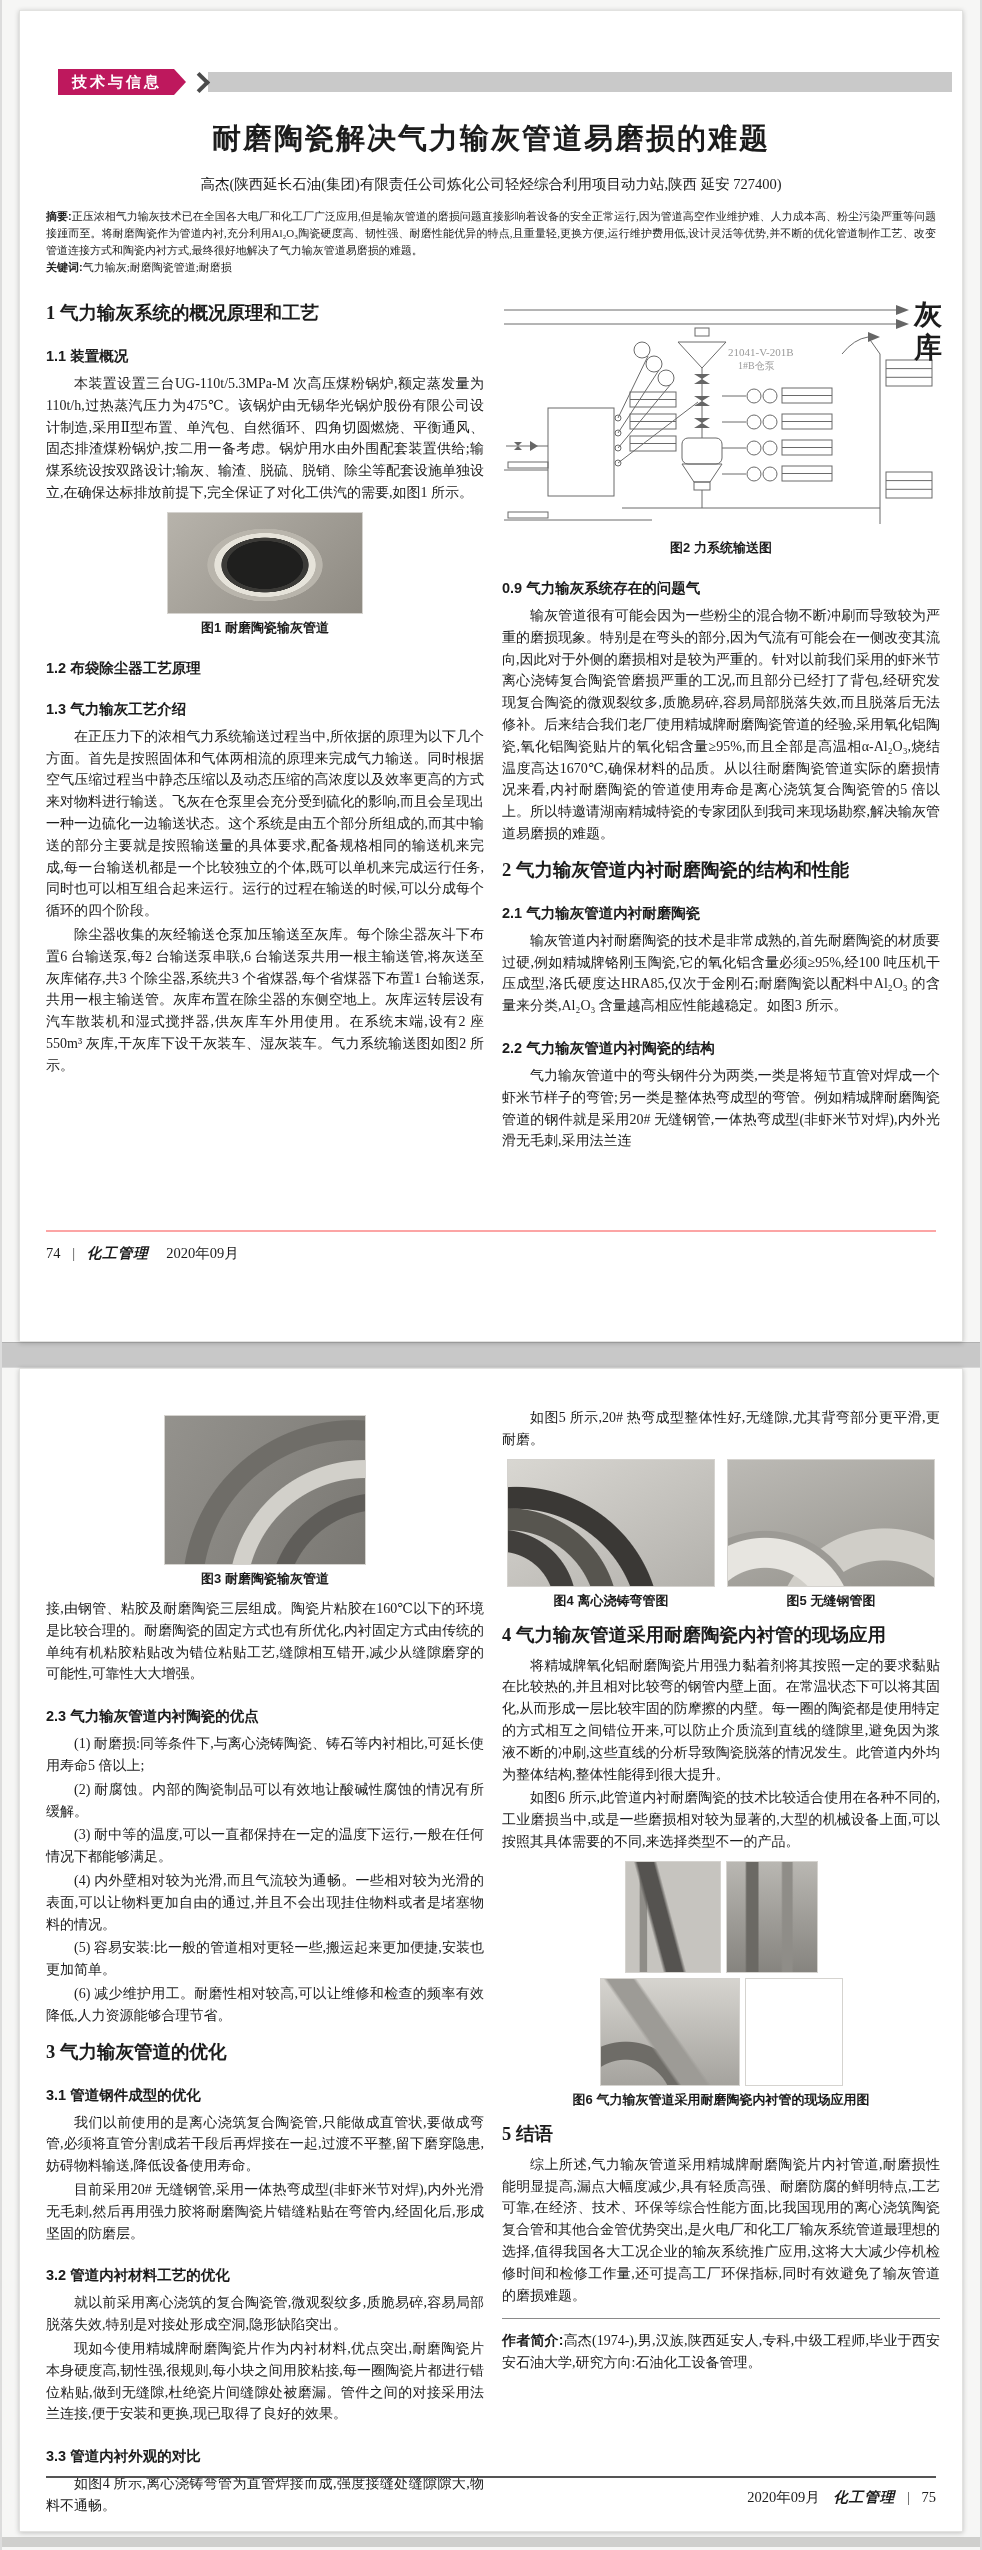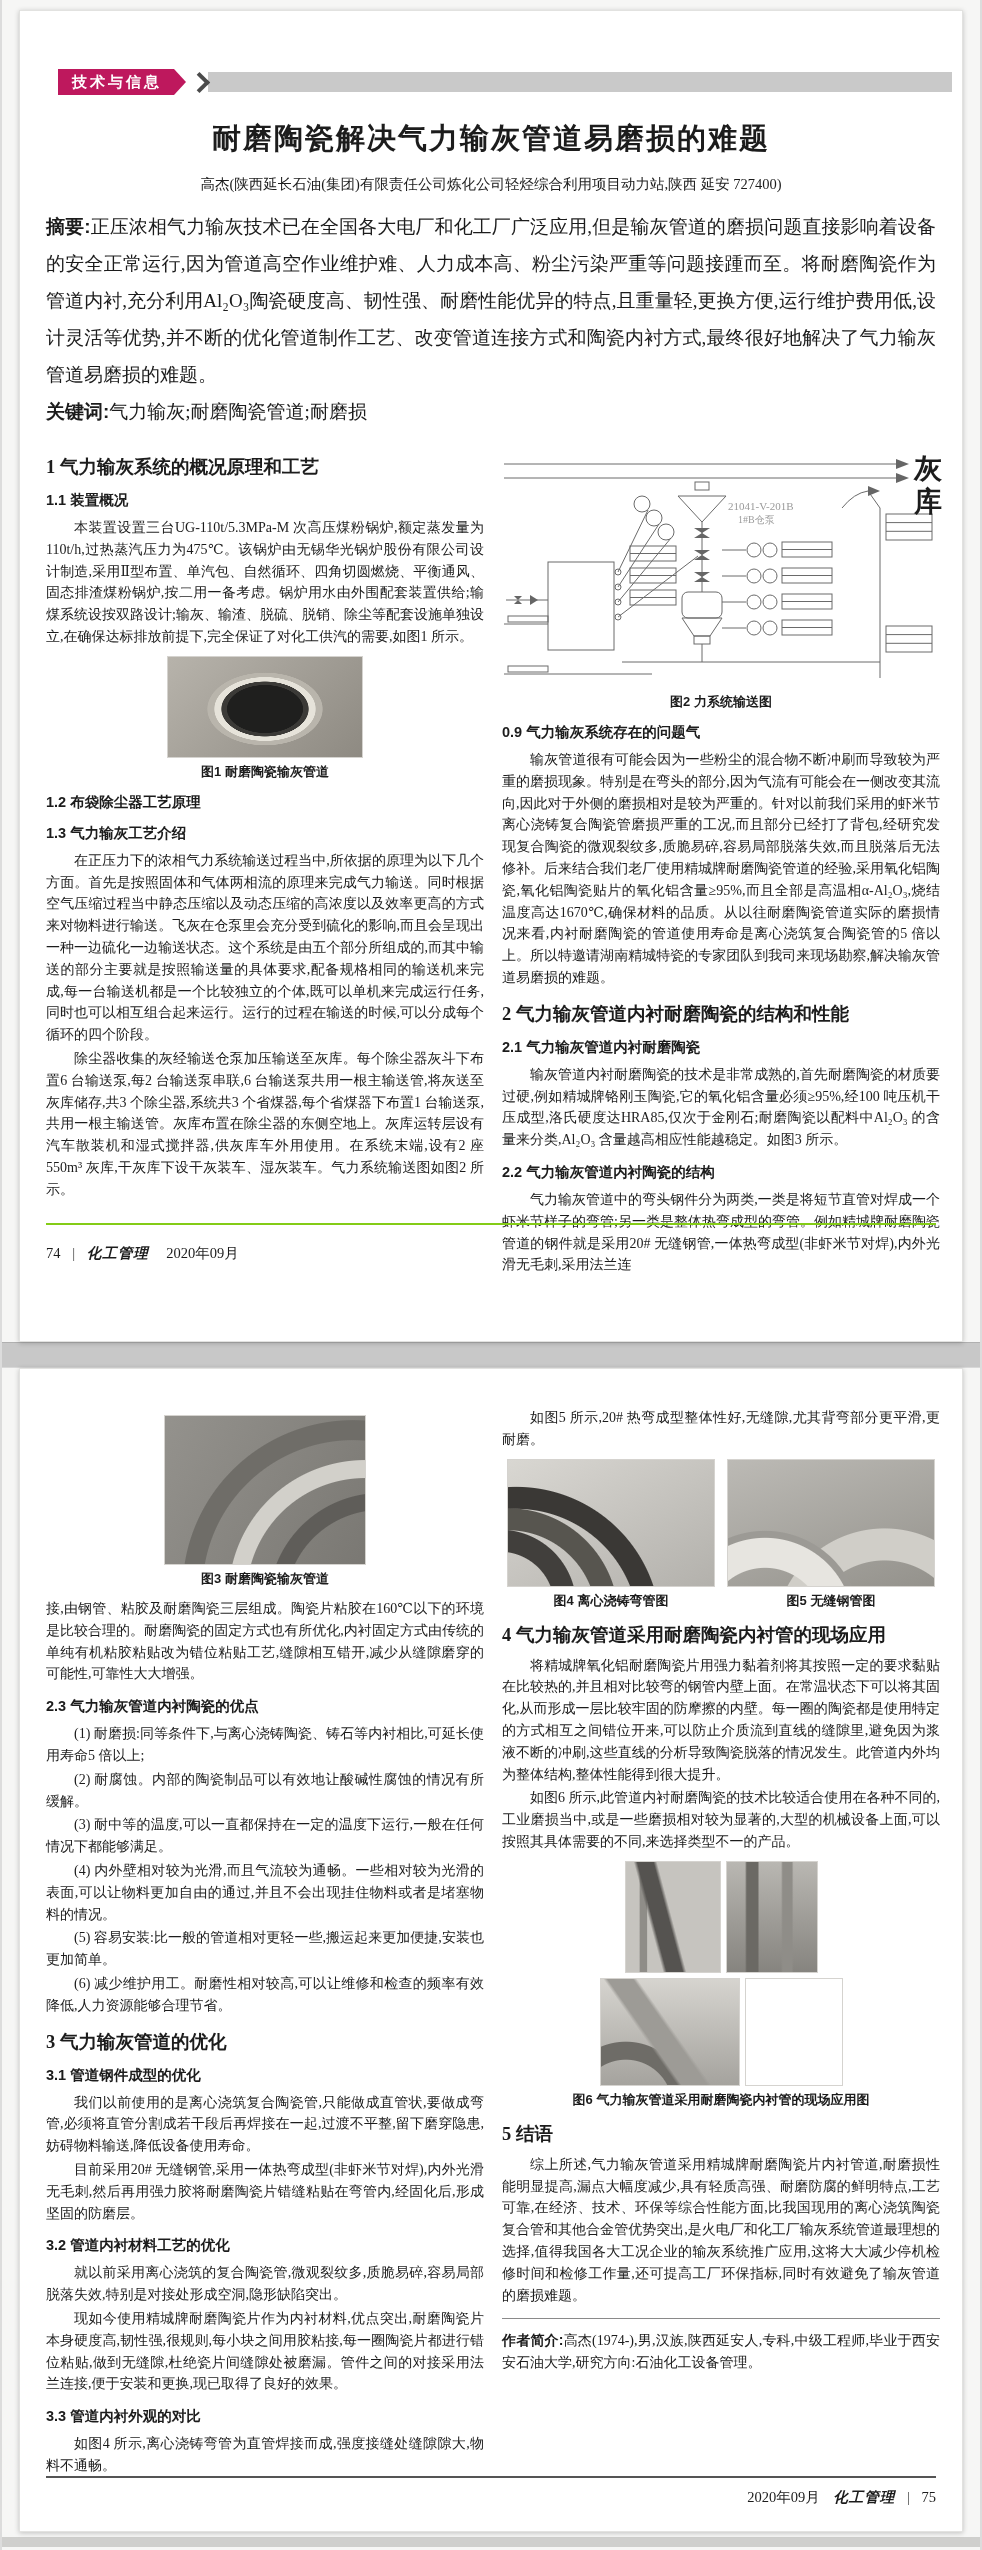--- a/index.html
+++ b/index.html
@@ -28,31 +28,31 @@
     font-family:"Liberation Sans",sans-serif;font-weight:bold;font-size:15px;letter-spacing:3px;
     clip-path:polygon(0 0,calc(100% - 12px) 0,100% 50%,calc(100% - 12px) 100%,0 100%);
   }
   .banner-chevron{position:absolute;left:146px;top:6px;width:11px;height:11px;
     border-top:4px solid #4b4b4b;border-right:4px solid #4b4b4b;transform:rotate(45deg);}
 
   
   .title{margin:24px 0 0;text-align:center;font-family:"Liberation Sans",sans-serif;
     font-size:29px;font-weight:bold;letter-spacing:2px;}
   .author{margin-top:16px;text-align:center;font-size:14.5px;}
-  .abstract,.keywords{font-size:19px;line-height:37px;text-align:justify;}
+  .abstract,.keywords{font-size:11px;line-height:17px;text-align:justify;}
   .abstract{margin-top:14px;}
   .lbl{font-family:"Liberation Sans",sans-serif;font-weight:bold;}
 
   
   .cols{display:flex;gap:18px;margin-top:12px;}
   .col{width:438px;flex:0 0 438px;}
   .p{margin:0 0 2px;font-size:14px;line-height:21.8px;text-align:justify;text-indent:2em;}
   .p.noindent{text-indent:0;}
   .h-major{margin:12px 0 8px;font-size:18.5px;font-weight:bold;font-family:"Liberation Serif",serif;}
-  .h-sub{margin:12px 0 7px;font-size:14.5px;font-weight:bold;font-family:"Liberation Sans",sans-serif;}
+  .h-sub{margin:22px 0 7px;font-size:14.5px;font-weight:bold;font-family:"Liberation Sans",sans-serif;}
 
   
   .figure{text-align:center;margin:8px 0 10px;}
   .figcap{margin-top:5px;font-family:"Liberation Sans",sans-serif;font-weight:bold;font-size:13px;}
   .photo{display:inline-block;vertical-align:top;border:1px solid #d5d3cf;box-sizing:border-box;}
   .fig1{width:196px;height:102px;background:
     radial-gradient(ellipse 36% 44% at 50% 52%, #1f1f1e 0 54%, #3b3a37 55% 62%, #e6e3da 63% 72%, #b9b5ac 73% 82%, rgba(0,0,0,0) 83%),
     linear-gradient(135deg,#b7b3ab,#8e8a82);}
   .fig3{width:202px;height:150px;background:
     radial-gradient(circle 150px at 108% 128%, rgba(0,0,0,0) 95px, #5f5d59 96px 112px, rgba(0,0,0,0) 113px),
@@ -88,21 +88,21 @@
     linear-gradient(90deg,#c0beb9 0 18%, #88867f 19% 30%, #c0beb9 31%),
     linear-gradient(#cfcdc8,#9b9994);}
 
   
   .fig2wrap{position:relative;width:438px;height:238px;margin:0 auto;}
   .silo-label{position:absolute;right:0;top:2px;width:26px;font-size:28px;line-height:1.18;
     word-break:break-all;text-align:center;font-weight:bold;}
 
   
   .footer{position:absolute;left:26px;right:26px;font-size:14.5px;}
-  .footer1{bottom:78px;border-top:2px solid #84cc16;padding-top:19px;text-align:left;}
+  .footer1{bottom:78px;border-top:2px solid #fca5a5;padding-top:12px;text-align:left;}
   .footer2{bottom:24px;border-top:2px solid #555;padding-top:10px;text-align:right;}
   .journal{font-style:italic;font-weight:bold;letter-spacing:1px;}
   .footer .sep{margin:0 8px;color:#444;}
   .footer .date{margin-left:14px;}
   .footer2 .date{margin:0 10px 0 0;}
 
   
   .bio{border-top:1px solid #8a8a8a;margin-top:12px;padding-top:10px;font-size:14px;line-height:22px;text-align:justify;}
 </style>
 </head>

